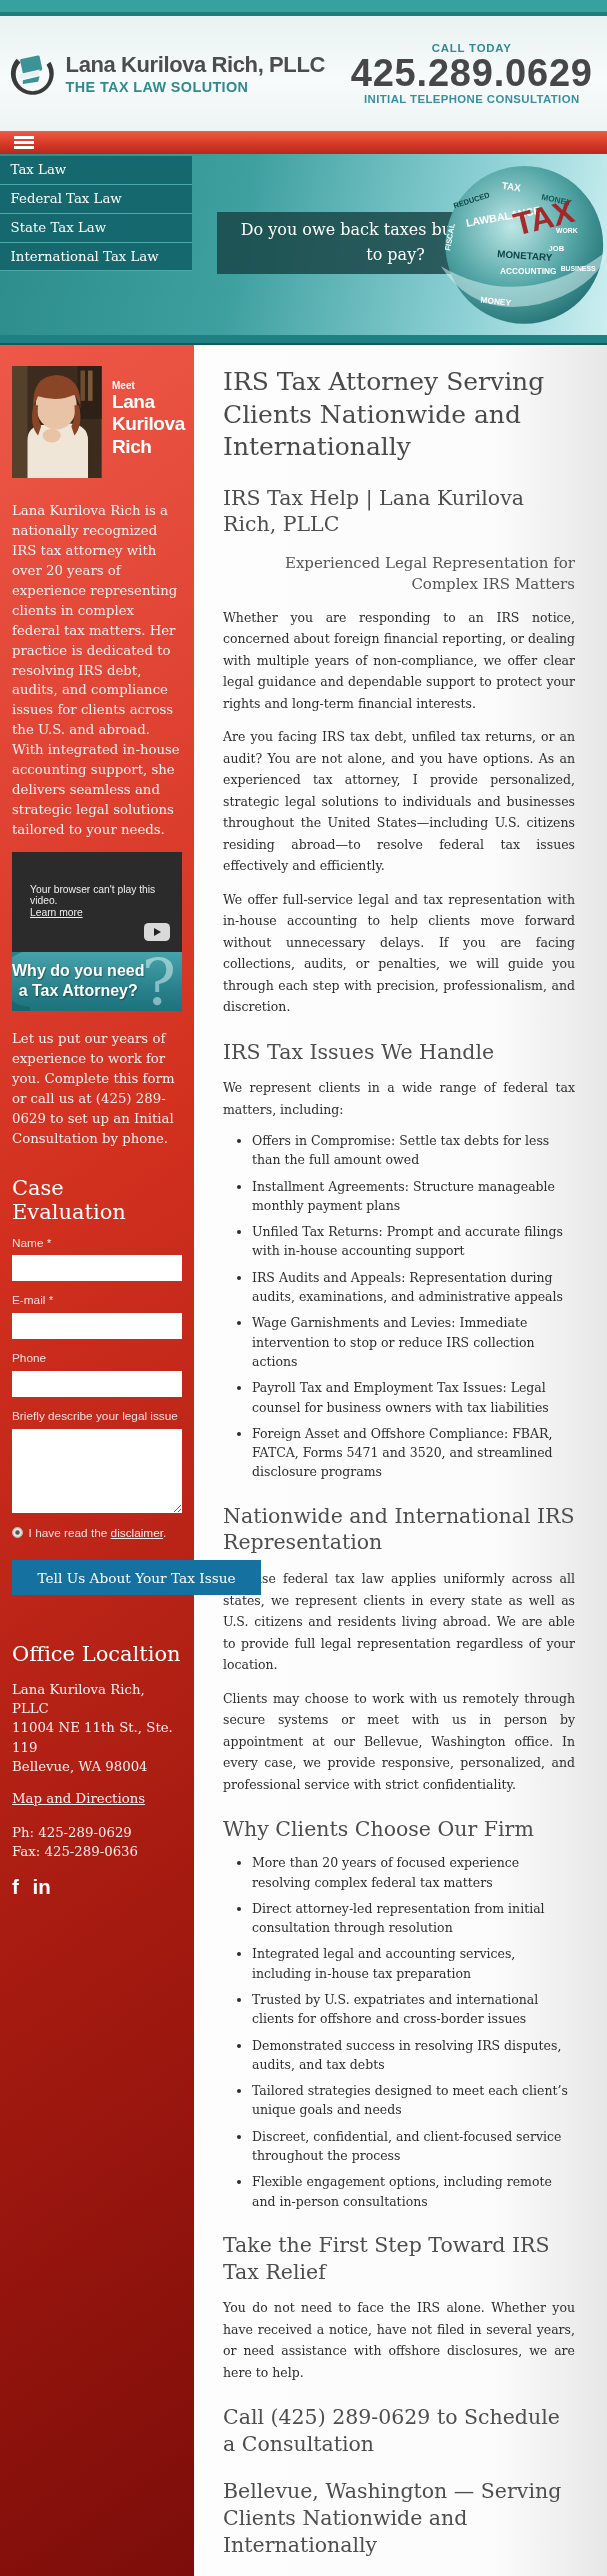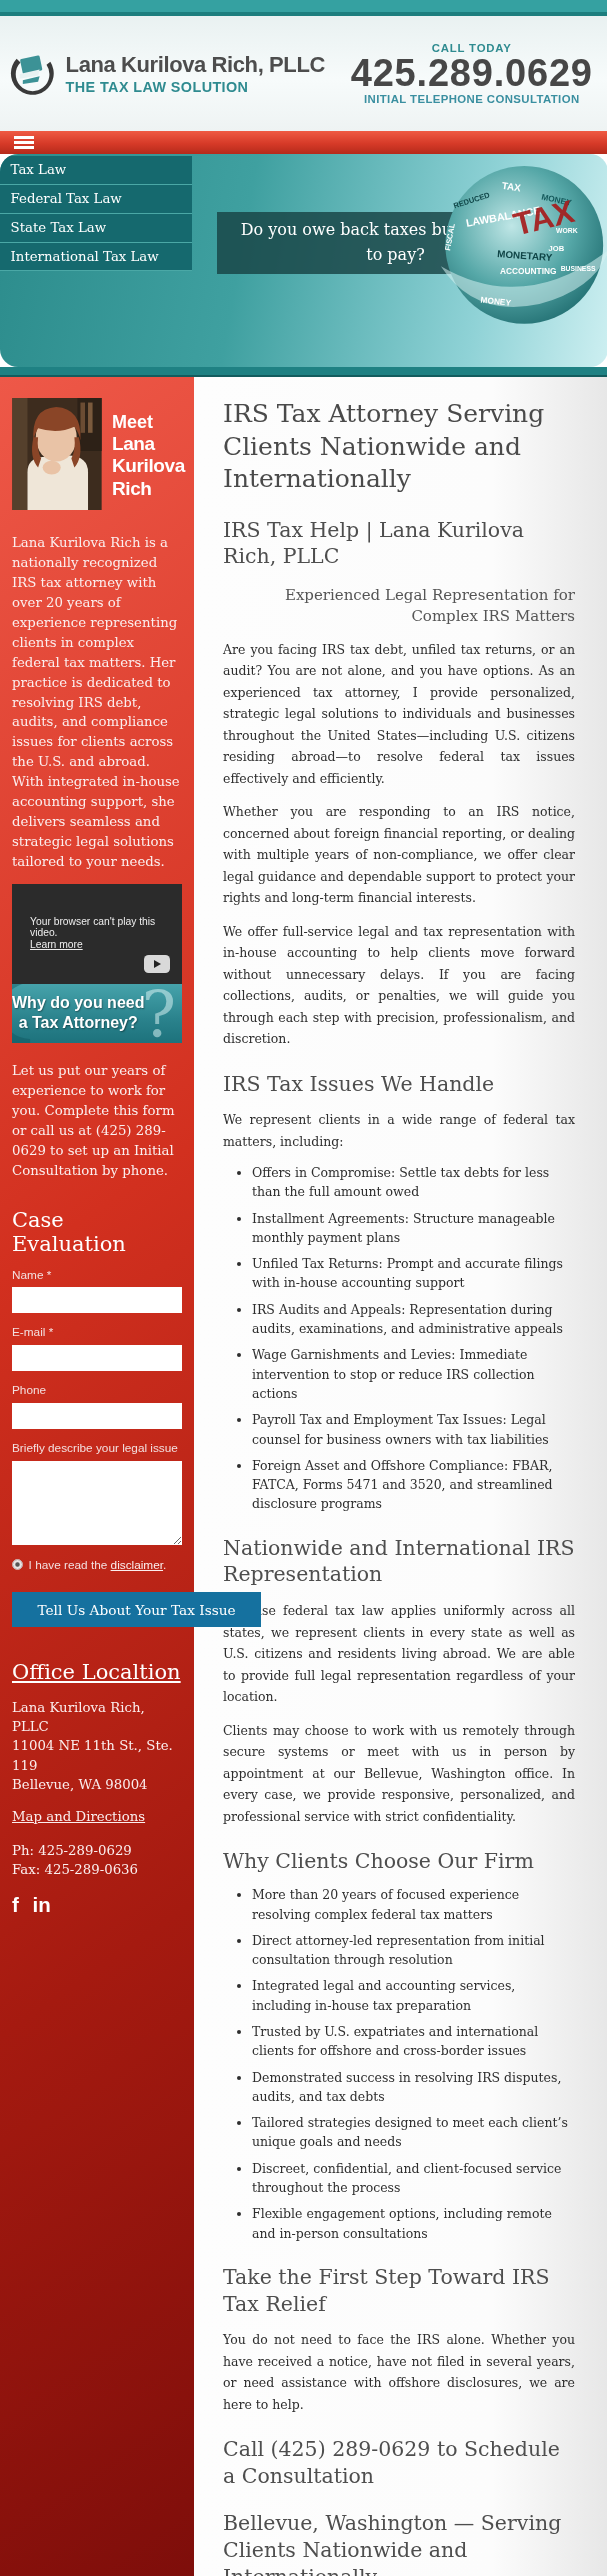--- a/index.html
+++ b/index.html
@@ -18,41 +18,41 @@
   .phone-block .call-today { font-family: "Liberation Sans", sans-serif; font-weight: bold; font-size: 11.4px; color: #2f8b90; letter-spacing: 0.8px; }
   .phone-block .big-phone { font-family: "Liberation Sans", sans-serif; font-weight: bold; font-size: 38px; color: #474747; line-height: 1.05; letter-spacing: 0.8px; }
   .phone-block .phone-sub { font-family: "Liberation Sans", sans-serif; font-weight: bold; font-size: 11.4px; color: #3a8fa0; letter-spacing: 0.4px; }
 
   
   .menu-bar { height: 23px; background: linear-gradient(180deg, #ef5a43 0%, #d63a28 55%, #b52a1b 100%); display: flex; align-items: center; padding-left: 13.7px; }
   .hamburger { width: 20px; cursor: pointer; }
   .hamburger .bar { height: 3px; background: #fff; margin: 2.3px 0; }
 
   
-  .hero { position: relative; height: 213px; overflow: hidden;
-    background: linear-gradient(100deg, #2c8c8c 0%, #3fa0a0 40%, #8fd2d6 78%, #cdeff1 100%); border-radius: 18px; }
+  .hero { position: relative; height: 181px; overflow: hidden;
+    background: linear-gradient(100deg, #2c8c8c 0%, #3fa0a0 40%, #8fd2d6 78%, #cdeff1 100%); }
   .hero-nav { position: absolute; left: 0; top: 2.3px; width: 192px; z-index: 3; }
   .hero-nav .nav-item { background: #15696e; color: #fff; font-size: 13.3px; padding: 6px 10.6px 6.8px 10.6px; border-bottom: 1.5px solid #4aa8a6; cursor: pointer; }
   .hero-banner { position: absolute; left: 217px; top: 58px; width: 357px; height: 62px; z-index: 1;
     background: rgba(24, 68, 70, 0.83); color: #fff; font-size: 16px; line-height: 1.55; text-align: center;
     display: flex; align-items: center; justify-content: center; padding: 3px 20px; }
   .globe { position: absolute; right: -9px; top: 6px; z-index: 2; }
 
   
   .teal-divider { height: 10px; background: #1f8183; border-bottom: 2.3px solid #135c5e; }
 
   
   .content-wrap { display: flex; min-height: 1905px; align-items: stretch; }
 
   .sidebar { width: 194px; flex: 0 0 194px; padding: 21px 12px 30px 12px;
     background: linear-gradient(145deg, #ee5848 0%, #d2301f 38%, #a51a10 70%, #7c0d0a 100%); color: #fff; }
   .meet-row { display: flex; gap: 10px; }
   .portrait { flex: 0 0 90px; }
   .meet-col { padding-top: 13.7px; font-family: "Liberation Sans", sans-serif; font-weight: bold; }
-  .meet-col .meet { font-size: 18px; }
+  .meet-col .meet { font-size: 10px; }
   .meet-col .name-line { font-size: 19px; line-height: 1.18; letter-spacing: -0.4px; }
   .bio { margin-top: 20px; font-size: 13.3px; line-height: 1.5; color: #fbeeee; }
 
   .video-box { position: relative; margin-top: 12px; height: 100px; background: #2b2b2b; padding: 32px 13.7px 0 18px;
     font-family: "Liberation Sans", sans-serif; color: #eee; font-size: 10.3px; }
   .video-box .learn-more { color: #eee; text-decoration: underline; cursor: pointer; display: inline-block; margin-top: 1.5px; }
   .yt-icon { position: absolute; right: 12px; bottom: 10.6px; width: 26px; height: 18px; background: #d9d9d9; border-radius: 4.6px;
     display: flex; align-items: center; justify-content: center; cursor: pointer; }
   .yt-icon .tri { width: 0; height: 0; border-left: 7.6px solid #222; border-top: 4.6px solid transparent; border-bottom: 4.6px solid transparent; margin-left: 1.5px; }
 
@@ -69,21 +69,21 @@
   .form-title { margin-top: 27px; font-size: 21px; font-weight: normal; color: #fff; }
   .field-label { margin-top: 12px; font-family: "Liberation Sans", sans-serif; font-size: 11.8px; color: #f3dfdf; }
   .text-input { display: block; width: 100%; height: 26.6px; margin-top: 5.3px; border: none; background: #fff; }
   .issue-area { display: block; width: 100%; height: 84px; margin-top: 5.3px; border: none; background: #fff; resize: both; }
   .disclaimer-row { margin-top: 12px; font-family: "Liberation Sans", sans-serif; font-size: 11.8px; color: #f3dfdf; line-height: 1.5; }
   .radio-dot { display: inline-block; width: 10.6px; height: 10.6px; border-radius: 50%; background: #f0eded; border: 0.8px solid #caa; vertical-align: -1.5px; margin-right: 6px; cursor: pointer; box-shadow: inset 0 0 0 2.3px #e8e4e4, inset 0 0 0 4.6px #555; }
   .disclaimer-link { color: #fceeee; text-decoration: underline; cursor: pointer; margin-top: 36px; }
   .submit-btn { margin-top: 18px; width: 249px; height: 35px; background: #15719f; border: none; color: #fff;
     font-family: "DejaVu Serif", serif; font-size: 13.7px; cursor: pointer; position: relative; z-index: 4; }
 
-  .office-title { margin-top: 33px; font-size: 21px; font-weight: normal; color: #fff; text-decoration: underline; }
+  .office-title { margin-top: 47px; font-size: 21px; font-weight: normal; color: #fff; }
   .office-addr { margin-top: 13.7px; font-size: 13.3px; line-height: 1.45; color: #fbeeee; }
   .map-link { display: inline-block; margin-top: 15px; font-size: 13.3px; color: #fbeeee; text-decoration: underline; cursor: pointer; }
   .phone-lines { margin-top: 16.7px; font-size: 13.3px; line-height: 1.45; color: #fbeeee; }
   .social-row { margin-top: 13.7px; display: flex; gap: 13.7px; font-family: "Liberation Sans", sans-serif; font-weight: bold; font-size: 20.5px; color: #fff; }
   .social-row span { cursor: pointer; }
 
   .main-col { flex: 1; background: linear-gradient(90deg, #fdfdfd 0%, #fcfcfc 72%, #e7e7e7 100%);
     padding: 21px 33px 23px 29px; color: #2e2e2e; }
   .main-col h1 { font-size: 25px; font-weight: normal; color: #4a4a4a; line-height: 1.3; }
   .main-col h2 { font-size: 20.5px; font-weight: normal; color: #4e4e4e; line-height: 1.3; margin-top: 21px; }
@@ -247,22 +247,22 @@
       <span>f</span>
       <span>in</span>
     </div>
   </div>
 
   <div class="main-col">
     <h1>IRS Tax Attorney Serving Clients Nationwide and Internationally</h1>
     <h2>IRS Tax Help | Lana Kurilova Rich, PLLC</h2>
     <h3>Experienced Legal Representation for Complex IRS Matters</h3>
 
+    <p>Whether you are responding to an IRS notice, concerned about foreign financial reporting, or dealing with multiple years of non-compliance, we offer clear legal guidance and dependable support to protect your rights and long-term financial interests.</p>
     <p>Are you facing IRS tax debt, unfiled tax returns, or an audit? You are not alone, and you have options. As an experienced tax attorney, I provide personalized, strategic legal solutions to individuals and businesses throughout the United States—including U.S. citizens residing abroad—to resolve federal tax issues effectively and efficiently.</p>
-    <p>Whether you are responding to an IRS notice, concerned about foreign financial reporting, or dealing with multiple years of non-compliance, we offer clear legal guidance and dependable support to protect your rights and long-term financial interests.</p>
     <p>We offer full-service legal and tax representation with in-house accounting to help clients move forward without unnecessary delays. If you are facing collections, audits, or penalties, we will guide you through each step with precision, professionalism, and discretion.</p>
 
     <h2>IRS Tax Issues We Handle</h2>
     <p>We represent clients in a wide range of federal tax matters, including:</p>
     <ul>
       <li>Offers in Compromise: Settle tax debts for less than the full amount owed</li>
       <li>Installment Agreements: Structure manageable monthly payment plans</li>
       <li>Unfiled Tax Returns: Prompt and accurate filings with in-house accounting support</li>
       <li>IRS Audits and Appeals: Representation during audits, examinations, and administrative appeals</li>
       <li>Wage Garnishments and Levies: Immediate intervention to stop or reduce IRS collection actions</li>

